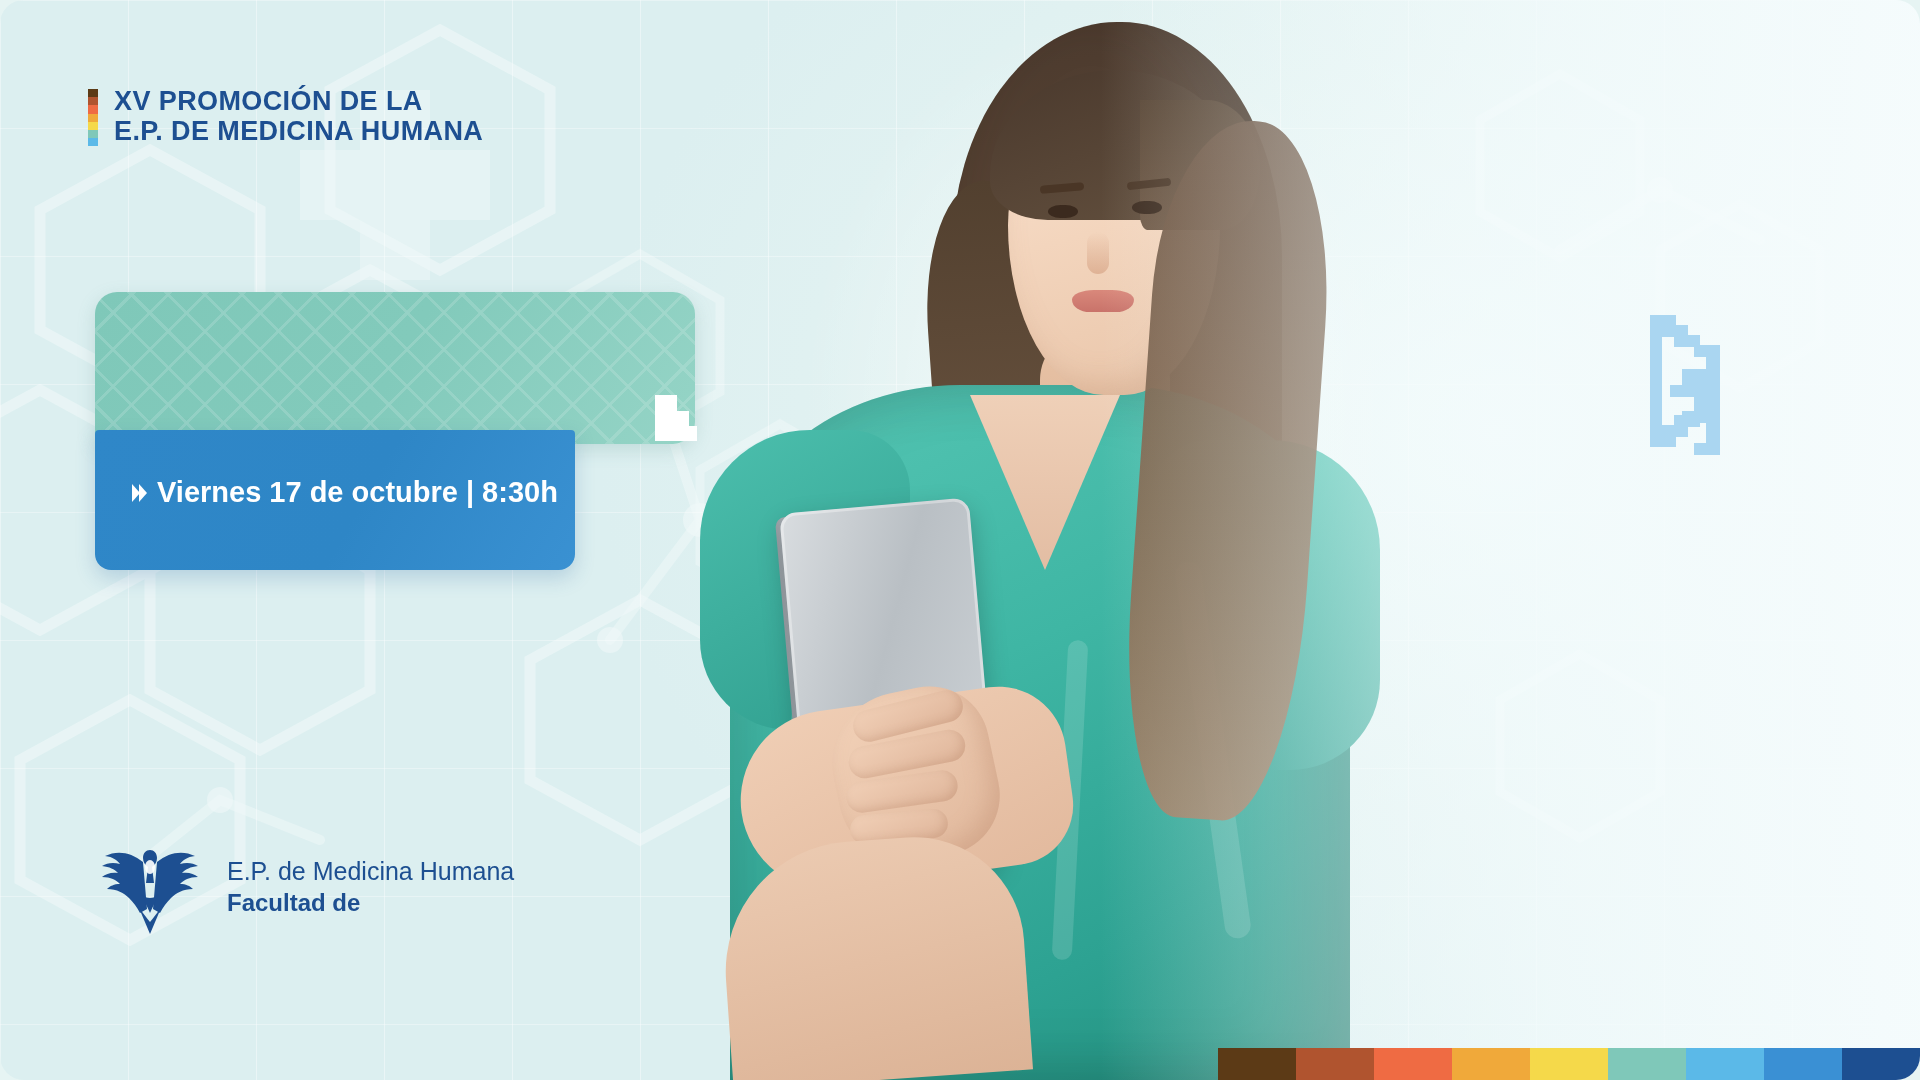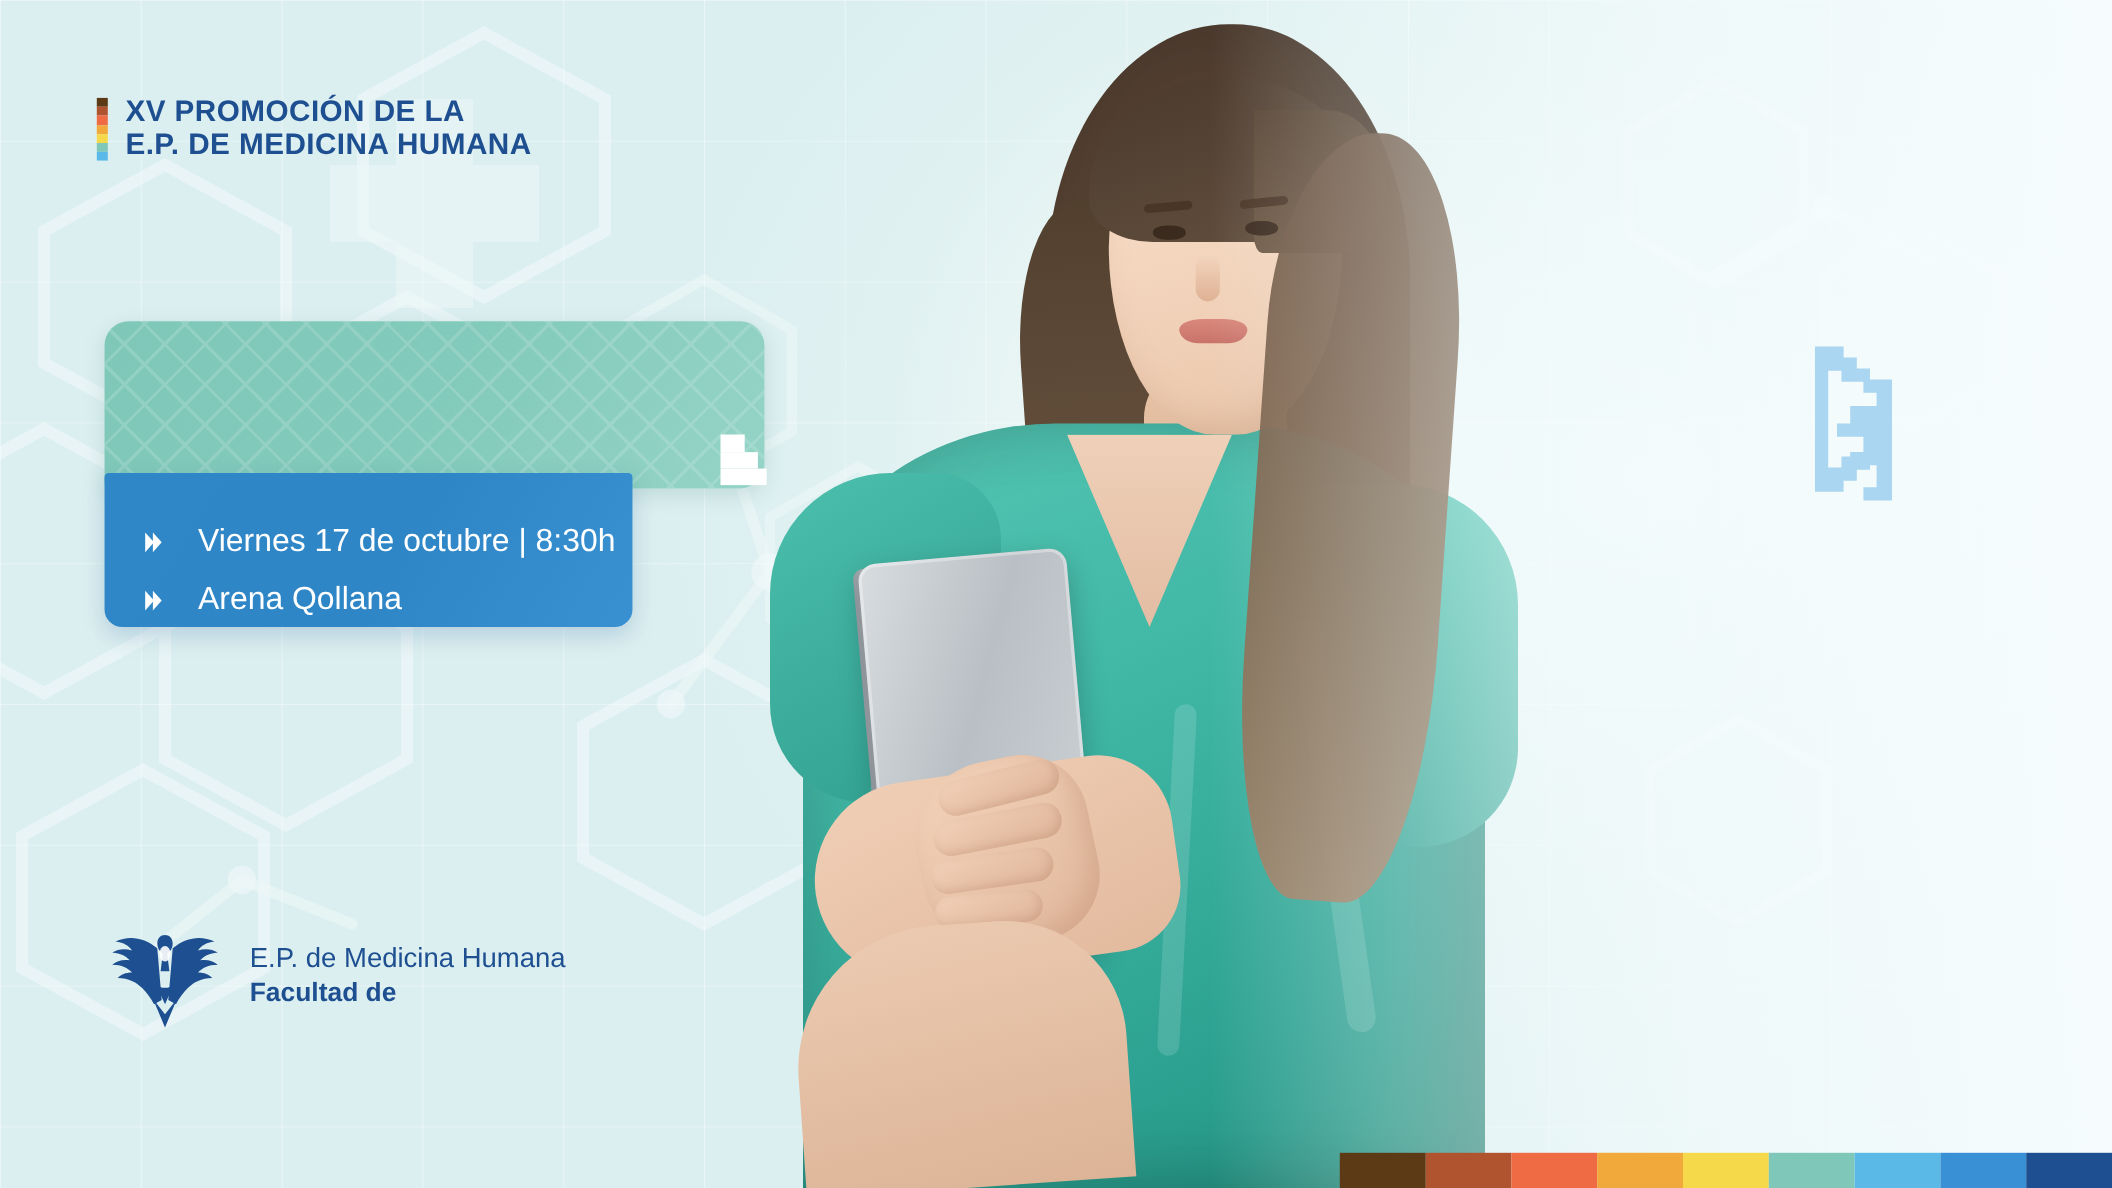--- a/index.html
+++ b/index.html
@@ -4,21 +4,21 @@
 <style>
   * { margin:0; padding:0; box-sizing:border-box; }
   html,body { width:1920px; height:1080px; overflow:hidden; }
   body {
     font-family:"Liberation Sans", sans-serif;
     background:#e6f4f3;
     position:relative;
   }
 
   
-  .stage { position:absolute; inset:0; overflow:hidden; }
+  .stage { position:absolute; inset:0; overflow:hidden;border-radius:24px; }
 
   .bg-base {
     position:absolute; inset:0;
     background:
       radial-gradient(ellipse 900px 700px at 78% 40%, #f2fbfb 0%, #e4f3f2 55%, #dceff0 100%),
       linear-gradient(100deg, #e3f2f1 0%, #e9f6f6 40%, #eef8f9 70%, #e6f3f5 100%);
   }
   .bg-grid {
     position:absolute; inset:0;
     background-image:
@@ -213,22 +213,22 @@
   
   .info-box {
     position:absolute; left:95px; top:430px; width:480px; height:140px;
     background:linear-gradient(120deg,#2f87c8 0%,#2e86c6 55%,#3a91d2 100%);
     border-radius:4px 4px 16px 16px;
     box-shadow:0 8px 20px rgba(40,100,160,.22);
     padding:48px 0 0 36px;
     z-index:2;
   }
   .info-row {
-    display:flex; align-items:center; gap:31px;
-    color:#fff; font-size:29px; line-height:1; margin-bottom:24px;
+    display:flex; align-items:center; gap:8px;
+    color:#fff; font-size:29px; line-height:1; margin-bottom:24px;font-weight:bold;
   }
   .chev-bullet { width:18px; height:22px; flex:none; }
 
   
   .logo { position:absolute; left:95px; top:832px; display:flex; align-items:center; gap:22px; }
   .logo-mark { width:110px; height:110px; flex:none; }
   .logo-text { color:#1d4f91; line-height:1.26; }
   .logo-l1 { font-size:25px; }
   .logo-l2, .logo-l3 { font-size:24px; font-weight:bold; }
 
@@ -348,27 +348,20 @@
   </div>
 
   <div class="info-box">
     <div class="info-row">
       <svg class="chev-bullet" viewBox="0 0 18 22">
         <path d="M1 2 L9 11 L1 20 Z" fill="#ffffff"></path>
         <path d="M8 2 L16 11 L8 20 Z" fill="#ffffff"></path>
       </svg>
       <span>Viernes 17 de octubre | 8:30h</span>
     </div>
-    <div class="info-row">
-      <svg class="chev-bullet" viewBox="0 0 18 22">
-        <path d="M1 2 L9 11 L1 20 Z" fill="#ffffff"></path>
-        <path d="M8 2 L16 11 L8 20 Z" fill="#ffffff"></path>
-      </svg>
-      <span>Arena Qollana</span>
-    </div>
   </div>
 
   <div class="logo">
     <svg class="logo-mark" viewBox="0 0 110 110">
       <g fill="#1d4f91">
         <path d="M55 18 c-4 0 -7 3 -7 8 c0 4 2 7 5 9 l-2 16 l8 0 l-2 -16 c3 -2 5 -5 5 -9 c0 -5 -3 -8 -7 -8 z"></path>
         <path d="M48 30 C36 20 22 18 10 24 c8 1 12 4 15 8 c-7 -2 -13 -1 -18 2 c8 1 12 3 16 7 c-7 -1 -12 1 -16 4 c9 0 14 3 18 7 c-6 0 -10 2 -13 5 c10 0 17 4 22 9 c4 4 8 9 11 15 l7 -4 z"></path>
         <path d="M62 30 C74 20 88 18 100 24 c-8 1 -12 4 -15 8 c7 -2 13 -1 18 2 c-8 1 -12 3 -16 7 c7 -1 12 1 16 4 c-9 0 -14 3 -18 7 c6 0 10 2 13 5 c-10 0 -17 4 -22 9 c-4 4 -8 9 -11 15 l-7 -4 z"></path>
         <path d="M46 62 c3 6 6 12 9 19 c3 -7 6 -13 9 -19 c-3 3 -6 4 -9 4 c-3 0 -6 -1 -9 -4 z"></path>
         <path d="M44 76 l11 26 l11 -26 c-4 5 -7 9 -11 14 c-4 -5 -7 -9 -11 -14 z"></path>

